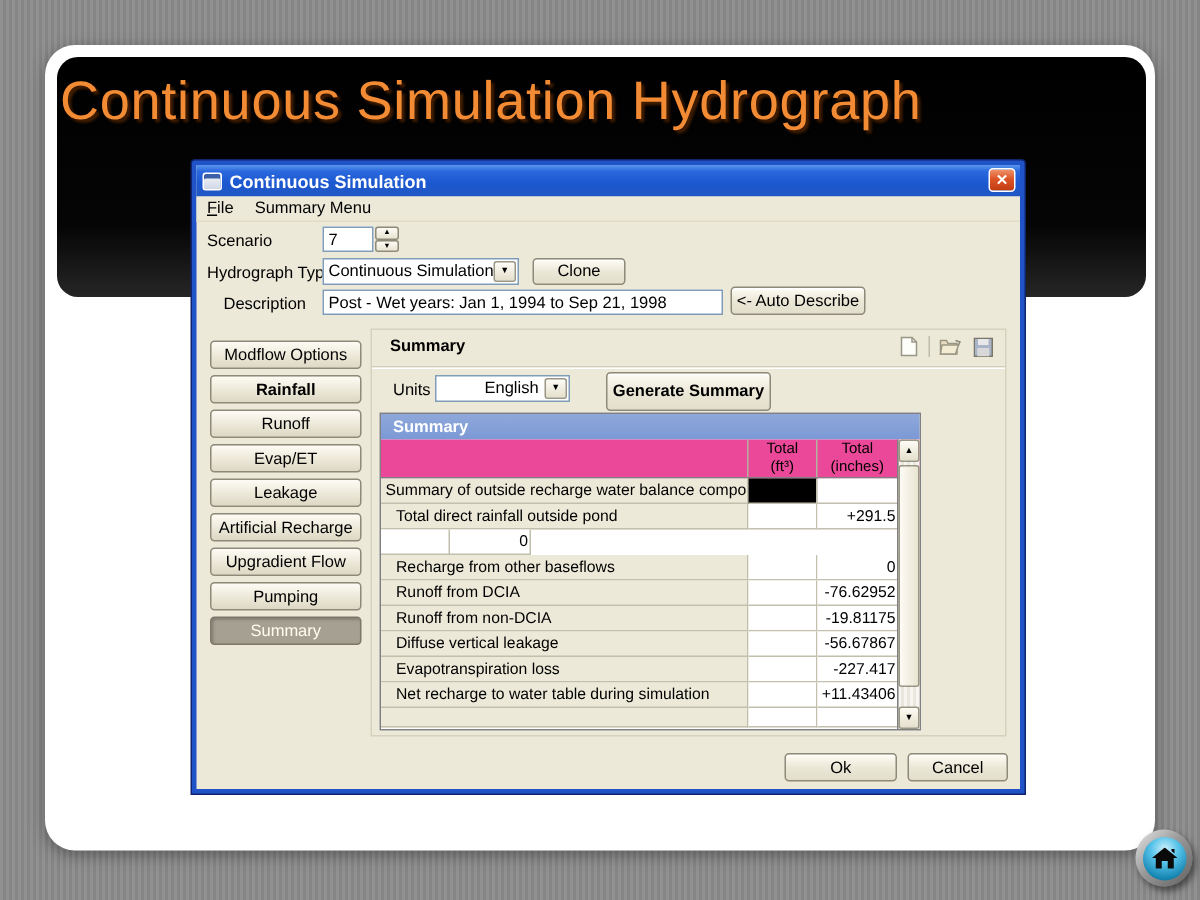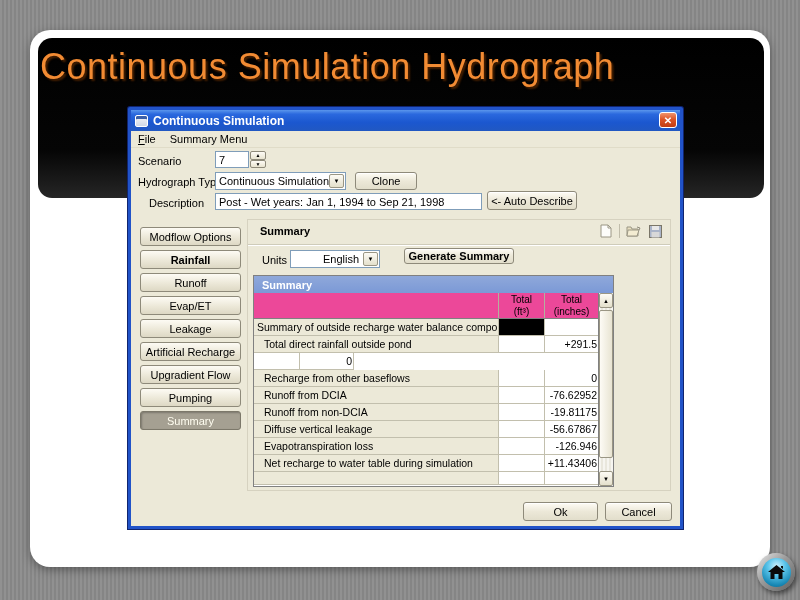--- a/index.html
+++ b/index.html
@@ -237,21 +237,21 @@
               </svg>
           </span>
         </div>
         <div class="panel-sep"></div>
 
         <span class="form-label" style="left:14px;top:34px;">Units</span>
         <div class="dropdown" style="left:42px;top:30px;width:90px;height:18px;padding-left:32px;">
           <span>English</span>
           <div class="dd-arrow">▼</div>
         </div>
-        <div class="btn-xp" style="left:156px;top:28px;width:110px;height:16px;font-weight:bold;">Generate Summary</div>
+        <div class="btn-xp" style="left:156px;top:28px;width:110px;height:26px;font-weight:bold;">Generate Summary</div>
 
         <div class="grid">
           <div class="grid-titlebar">Summary</div>
           <div class="grid-colhead">
             <div class="ch-cell col-label"></div>
             <div class="ch-cell col-ft3">Total
 (ft³)</div>
             <div class="ch-cell col-in">Total
 (inches)</div>
           </div>
@@ -286,21 +286,21 @@
             <div class="t-cell val col-in">-19.81175</div>
           </div>
           <div class="t-row">
             <div class="t-cell lbl indent col-label">Diffuse vertical leakage</div>
             <div class="t-cell val col-ft3"></div>
             <div class="t-cell val col-in">-56.67867</div>
           </div>
           <div class="t-row">
             <div class="t-cell lbl indent col-label">Evapotranspiration loss</div>
             <div class="t-cell val col-ft3"></div>
-            <div class="t-cell val col-in">-126.946</div>
+            <div class="t-cell val col-in">-227.417</div>
           </div>
           <div class="t-row">
             <div class="t-cell lbl indent col-label">Net recharge to water table during simulation</div>
             <div class="t-cell val col-ft3"></div>
             <div class="t-cell val col-in">+11.43406</div>
           </div>
           <div class="t-row short">
             <div class="t-cell lbl col-label"></div>
             <div class="t-cell val col-ft3"></div>
             <div class="t-cell val col-in"></div>

